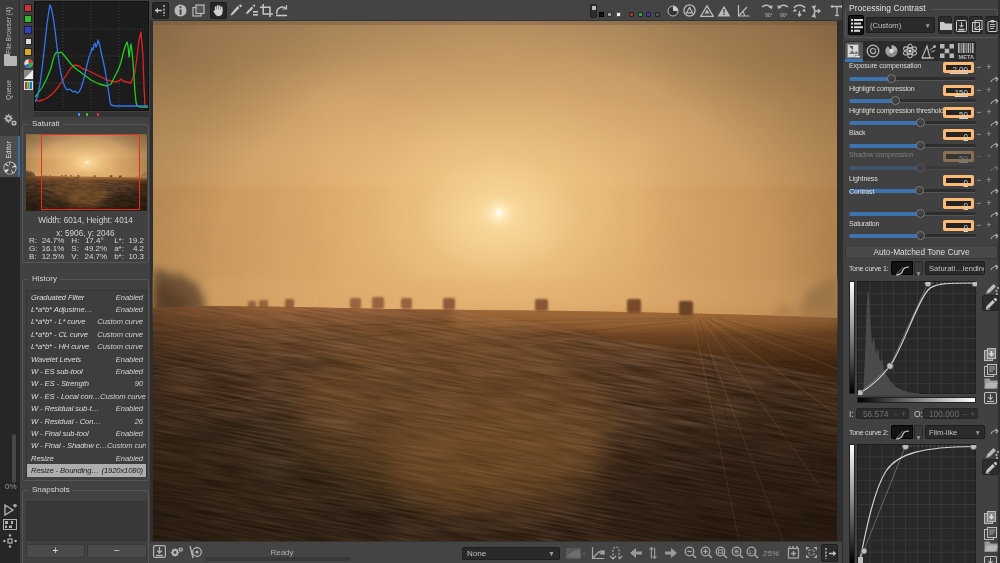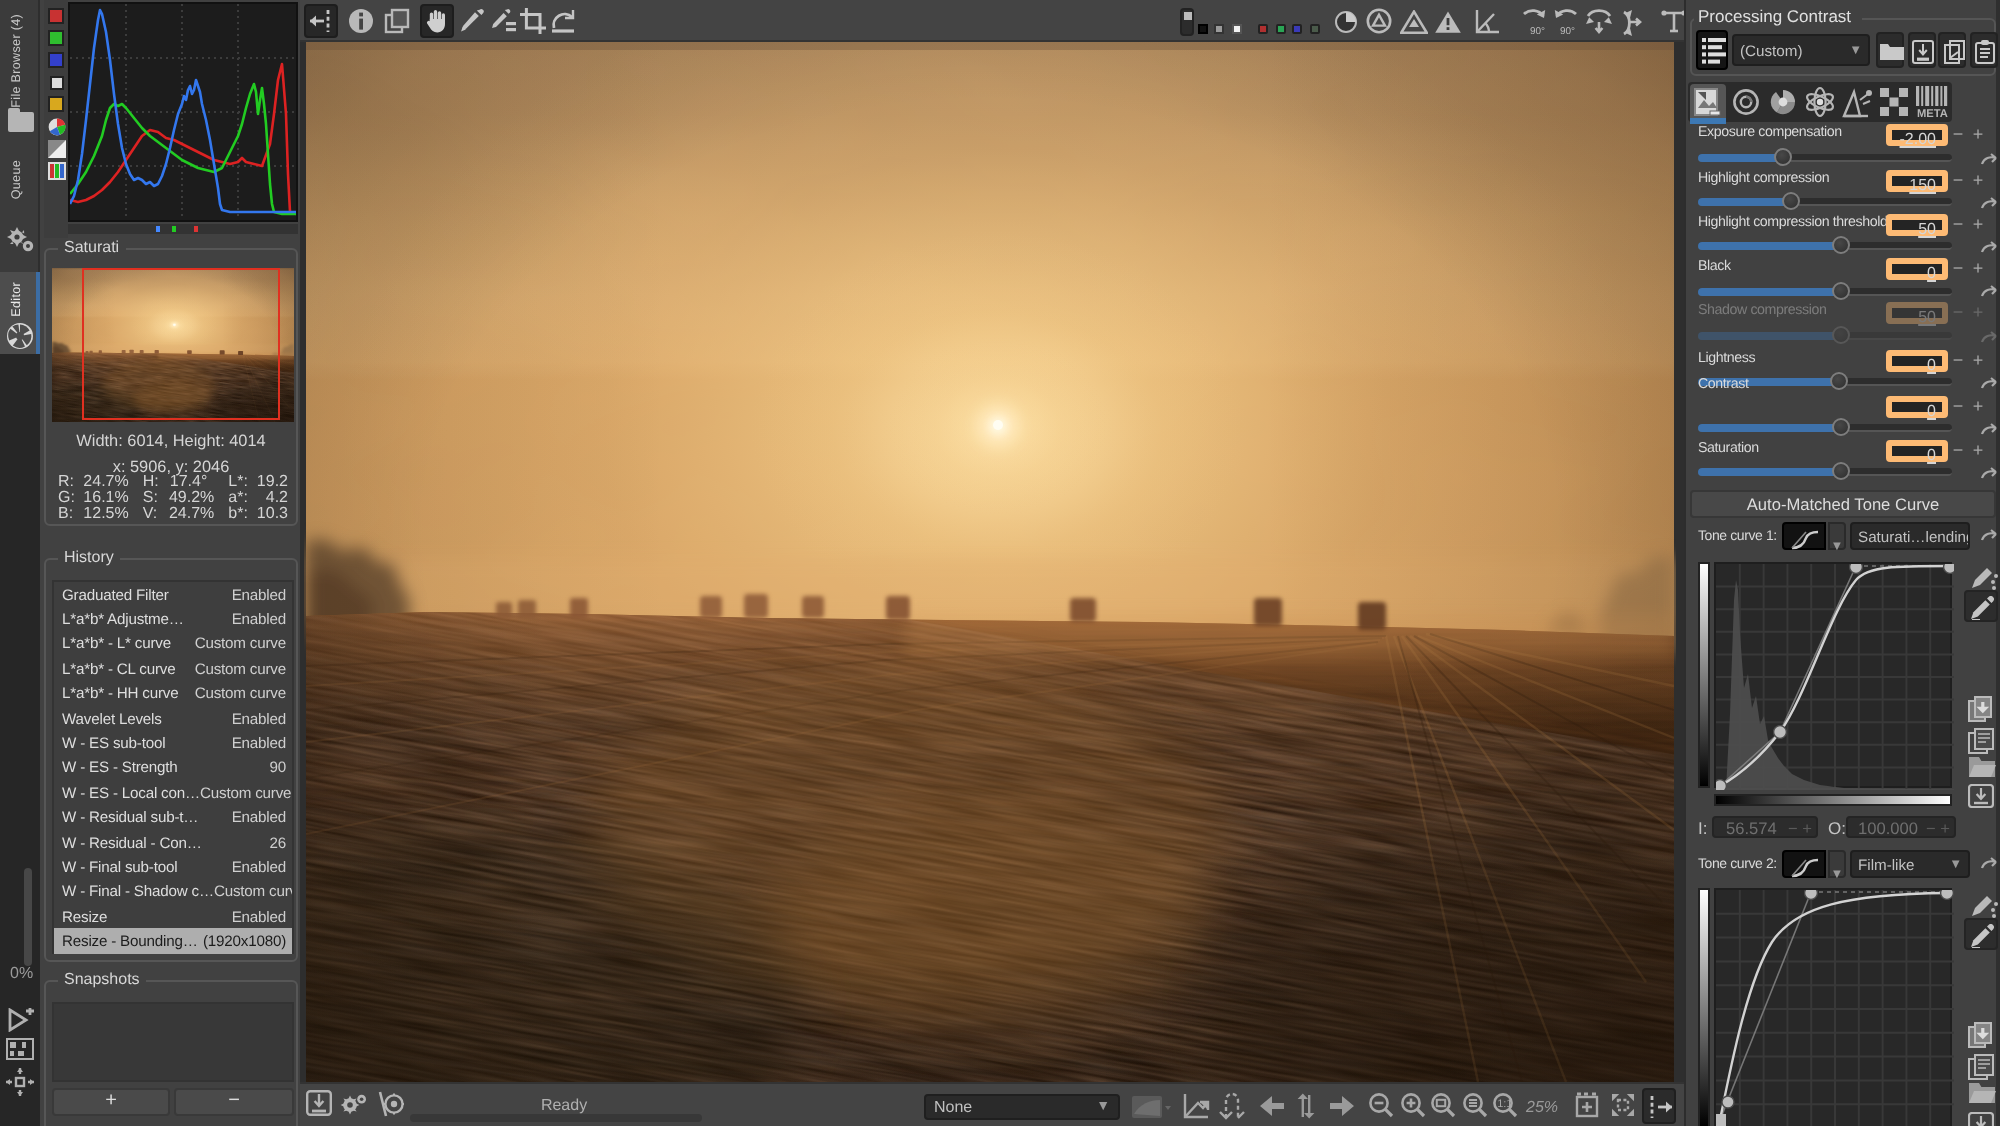--- a/index.html
+++ b/index.html
@@ -28,21 +28,21 @@
 
 
 #rightpanel { left:842px; top:0; width:158px; height:563px; background:#414141; border-left:1px solid #2d2d2d; overflow:hidden; }
 
 .tb-btn { position:absolute; top:2px; width:17px; height:17px; border-radius:2px; display:flex; align-items:center; justify-content:center; }
 .tb-btn.pressed { background:#272727; border:1px solid #1d1d1d; }
 
 
 .dd { background:#2a2a2a; border:1px solid #1f1f1f; border-radius:2px; color:#c0c0c0; font-size:8px; display:flex; align-items:center; }
 .hrow { height:12.4px; display:flex; justify-content:space-between; align-items:center;
-  font-size:7.6px; color:#dedede; padding:0 3px 0 4px; letter-spacing:-0.1px; white-space:nowrap; overflow:hidden; }
+  font-size:7.6px; color:#dedede; padding:0 3px 0 4px; letter-spacing:-0.1px; white-space:nowrap; overflow:hidden;font-style:italic; }
 .hrow .hv { color:#cfcfcf; }
 .hrow.sel { background:#aeaeae; color:#1c1c1c; }
 .hrow.sel .hv { color:#1c1c1c; }
 
 .slab { position:absolute; left:6px; letter-spacing:-0.2px; font-size:7.1px; color:#dadada; white-space:nowrap; }
 .vbox { position:absolute; left:100px; width:31px; height:11px; background:#242424; border:3px solid #fdba74;
   border-radius:2px; font-size:8px; color:#d5d5d5; text-align:right; padding-right:3px; line-height:10px;text-decoration:underline; }
 .pm { position:absolute; font-size:9px; color:#a8a8a8; width:10px; text-align:center; line-height:11px; }
 .track { position:absolute; left:6px; width:127px; height:4px; background:#2d2d2d; border-radius:2px; border-bottom:1px solid #555; }
 .tfill { position:absolute; left:0; top:0; height:4px; background:#3e72ac; border-radius:2px 0 0 2px; }

